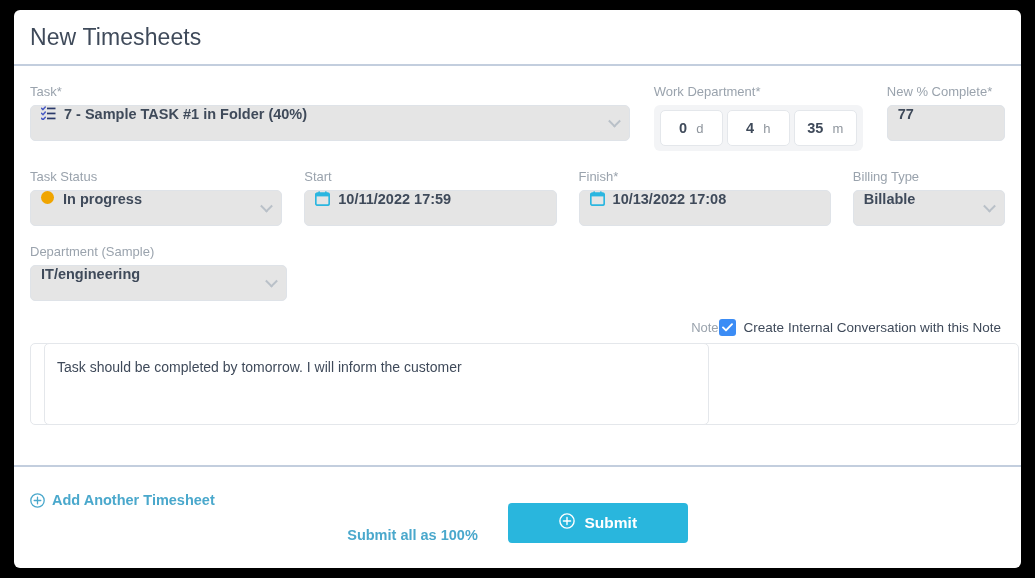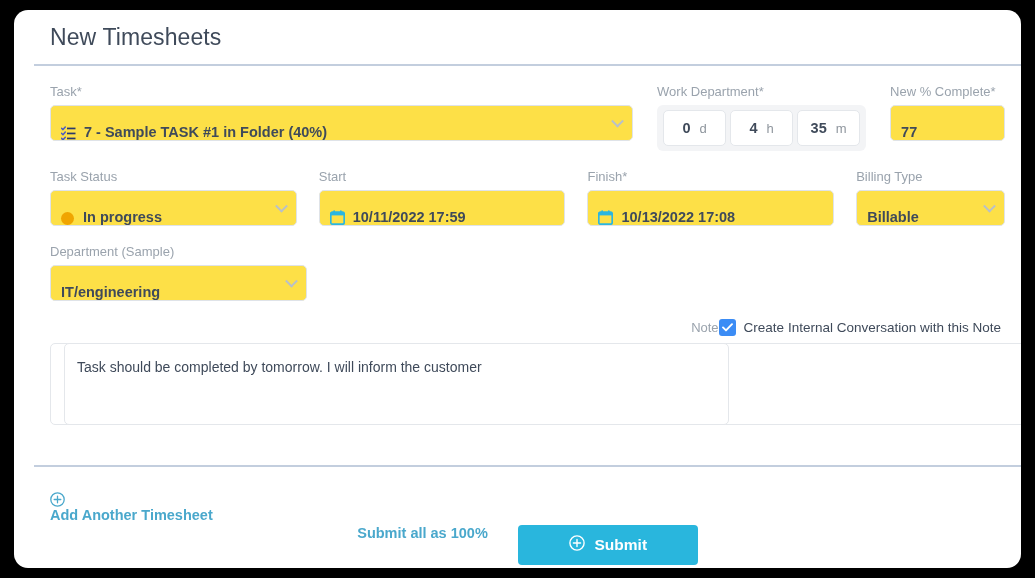--- a/index.html
+++ b/index.html
@@ -8,23 +8,22 @@
     width: 1035px; height: 578px;
     background: #000000;
     font-family: "Liberation Sans", sans-serif;
     overflow: hidden;
   }
   .card {
     position: absolute;
     left: 14px; top: 10px;
     width: 1007px; height: 558px;
     background: #ffffff;
-    border-radius: 14px;
+    border-radius: 6px;
     overflow: hidden;
-    padding-left: 20px;
   }
   .card-header {
     height: 56px;
     padding: 0 0 0 16px;
     display: flex; align-items: center;
     border-bottom: 2px solid #c3cede;
   }
   .card-title {
     font-size: 23px;
     color: #3f4a5a;
@@ -40,22 +39,22 @@
     font-size: 13px;
     color: #9aa3ad;
     margin-bottom: 6px;
     white-space: nowrap;
   }
   .req { color: #9aa3ad; }
   .ctrl {
     height: 36px;
     border: 1px solid #dfe3e8;
     border-radius: 5px;
-    background: #fde047;
-    display: flex; align-items: flex-end;
+    background: #e5e5e5;
+    display: flex; align-items: flex-start;
     padding: 0 10px;
     font-size: 14.5px;
     color: #3f4a5a;
     position: relative;
   }
   .ctrl .val { font-weight: 600; color: #3f4a5a; white-space: nowrap; overflow: hidden; }
   .chev {
     position: absolute; right: 10px; top: 50%;
     width: 9px; height: 9px;
     border-right: 2px solid #b9c0c8;
@@ -138,29 +137,28 @@
 
   
   .footer {
     border-top: 2px solid #c3cede;
     height: 98px;
     position: relative;
     padding: 0 16px;
   }
   .add-link {
     position: absolute; left: 16px; top: 25px;
-    display: flex; align-items: flex-start;
+    display: flex; align-items: flex-end;
     color: #4aa8cc; font-size: 14.5px; font-weight: 600;
     cursor: pointer;
-    flex-direction: column;
   }
   .add-link .plus { margin-right: 7px; display: flex; }
   .foot-actions {
-    position: absolute; left: 0; right: 0; top: 58px;
-    display: flex; align-items: flex-start; justify-content: center;
+    position: absolute; left: 0; right: 0; top: 36px;
+    display: flex; align-items: flex-end; justify-content: center;
     gap: 0;
   }
   .submit-all {
     color: #4aa8cc; font-size: 14.5px; font-weight: 600;
     cursor: pointer; margin-right: 30px;
   }
   .btn-submit {
     width: 180px; height: 40px;
     background: #29b6dd;
     border: none; border-radius: 4px;

